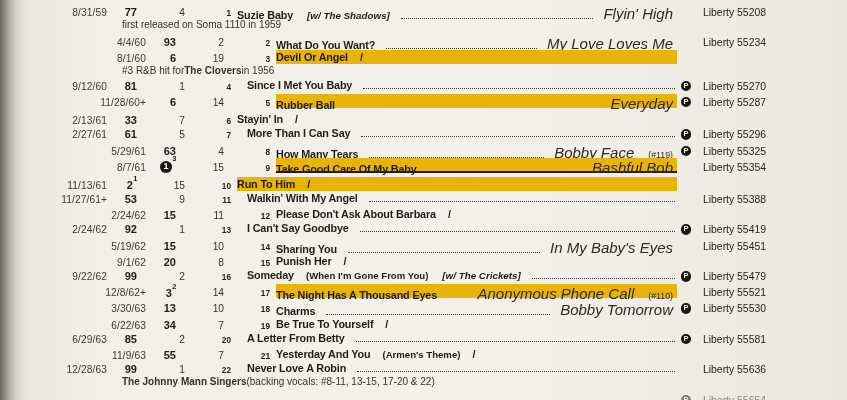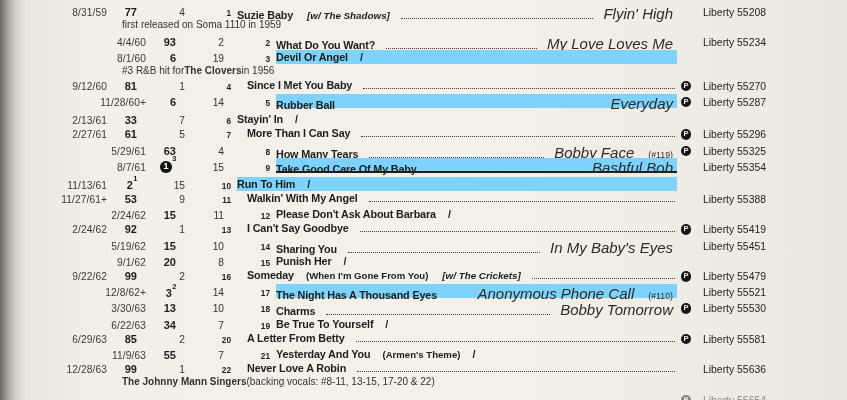--- a/index.html
+++ b/index.html
@@ -18,21 +18,21 @@
   .gap{margin-top:2px;padding-left:39px;}
   .gap-lg{margin-top:4px;}
   .c-date{width:62px;text-align:right;font-size:10.2px;color:#3a3935;letter-spacing:.1px;flex:none;}
   .c-peak{width:30px;text-align:right;font-weight:bold;font-size:11px;flex:none;}
   .c-peak sup{font-size:7.5px;font-weight:bold;position:relative;top:-3px;left:.5px;}
   .peak-circle{display:inline-block;width:11.5px;height:11.5px;border-radius:50%;background:#16161ा3;background:#161613;color:#fff;font-size:9px;font-weight:bold;line-height:11.5px;text-align:center;vertical-align:-1px;}
   .c-weeks{width:48px;text-align:right;font-size:10.2px;color:#33322f;flex:none;}
   .c-num{width:46px;text-align:right;font-size:8.3px;font-weight:bold;color:#222;flex:none;padding-top:1px;}
   .title-area{flex:1;display:flex;align-items:baseline;margin-left:6px;min-width:0;height:13px;padding-top:1px;gap:8px;}
   .title-area.indent{padding-left:10px;}
-  .title-area.shaded{background:#7dd3fc;}
+  .title-area.shaded{background:#eab308;}
   .title-area.underline{border-bottom:2.4px solid #1c1c19;height:12px;}
   .title{font-weight:bold;font-size:10.8px;white-space:nowrap;letter-spacing:-.15px;}
   .ann-paren{font-weight:bold;font-size:9.6px;margin-left:4px;white-space:nowrap;}
   .ann-bracket{font-weight:bold;font-style:italic;font-size:9.8px;margin-left:6px;white-space:nowrap;}
   .slash{font-weight:bold;font-size:10.8px;margin-left:4px;}
   .leader{flex:1;border-bottom:1.7px dotted #3c3b37;margin:0 2px 3px 3px;min-width:10px;}
   .filler{flex:1;}
   .bside{font-style:italic;font-size:15px;color:#2c2b28;white-space:nowrap;padding-right:4px;}
   .bside-note{font-size:8.8px;color:#2c2b28;white-space:nowrap;padding-right:4px;margin-left:2px;}
   .c-p{width:18px;flex:none;text-align:center;}

